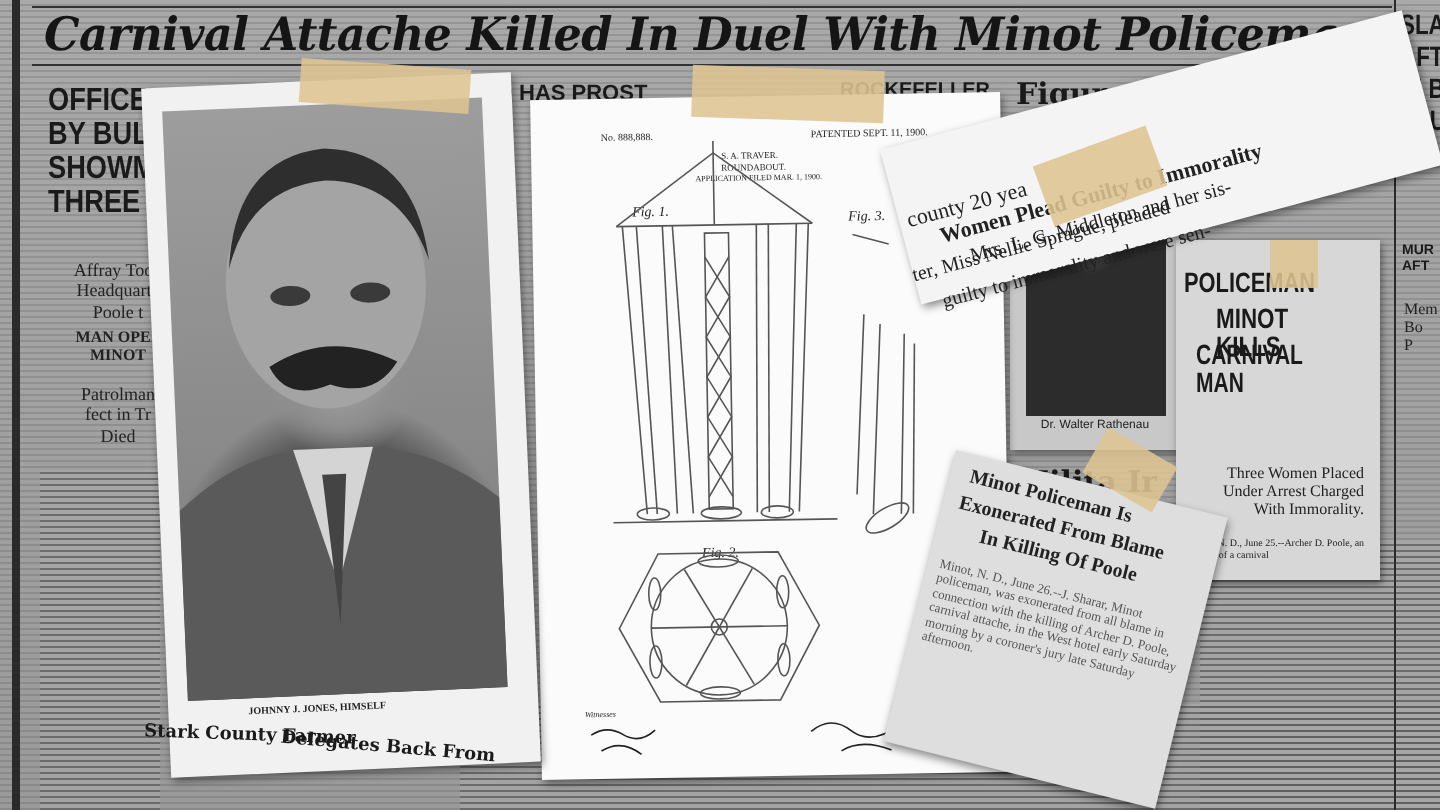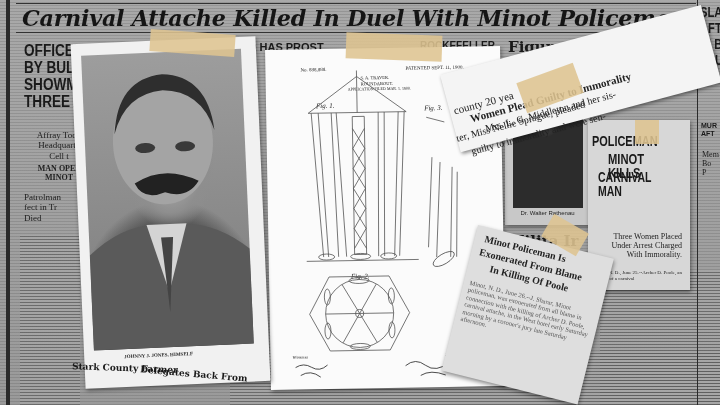--- a/index.html
+++ b/index.html
@@ -39,27 +39,27 @@
 
 <div class="col-head" style="left:24px;top:42px;font-size:16px;line-height:17px;transform:scaleX(.85);transform-origin:left;">
   <div>OFFICER IN</div>
   <div>BY BULLET</div>
   <div>SHOWMAN</div>
   <div>THREE A</div>
 </div>
 <div class="small" style="left:24px;top:130px;font-size:9px;text-align:center;width:70px;">
   <div>Affray Took</div>
   <div>Headquarte</div>
-  <div>Cell t</div>
+  <div>Poole t</div>
 </div>
 <div class="small" style="left:24px;top:164px;font-size:8px;font-weight:bold;text-align:center;width:70px;">
   <div>MAN OPEF</div>
   <div>MINOT</div>
 </div>
-<div class="small" style="left:24px;top:192px;font-size:9px;text-align:left;width:70px;">
+<div class="small" style="left:24px;top:192px;font-size:9px;text-align:center;width:70px;">
   <div>Patrolman</div>
   <div>fect in Tr</div>
   <div>Died</div>
 </div>
 
 <div class="col-head" style="left:232px;top:42px;font-size:11px;">RCO HAS PROST</div>
 <div class="col-head" style="left:420px;top:41px;font-size:10px;">ROCKEFELLER</div>
 <div class="col-head" style="left:508px;top:40px;font-size:15px;font-family:'DejaVu Serif',serif;">Figures in Rathenau T</div>
 
 <div class="col-head" style="left:700px;top:4px;font-size:14px;line-height:16px;transform:scaleX(.8);transform-origin:left;">

